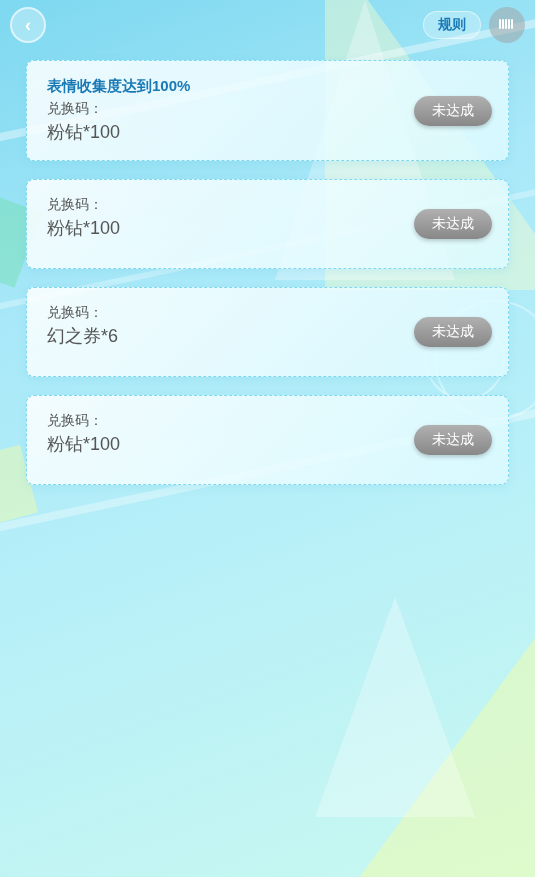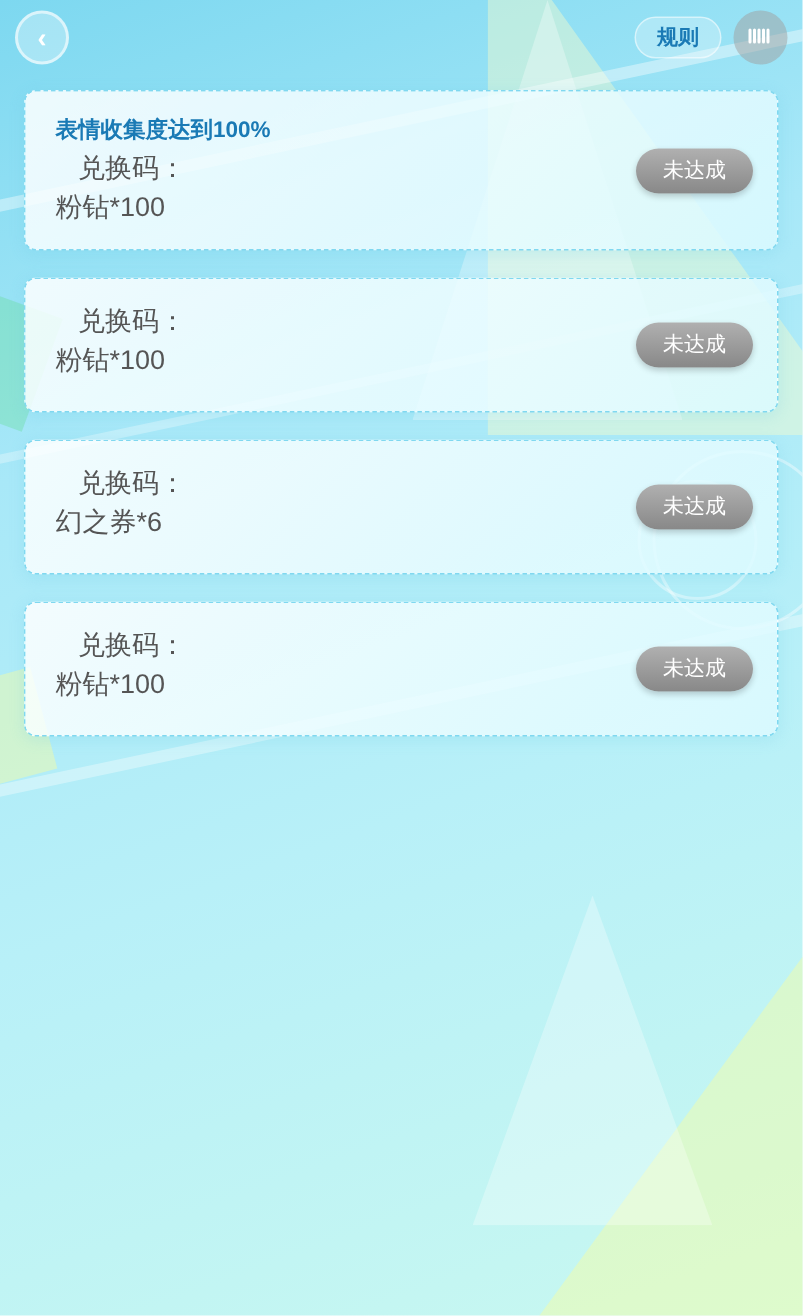--- a/index.html
+++ b/index.html
@@ -67,21 +67,21 @@
       justify-content: center;
       cursor: pointer;
       color: white;
       font-size: 16px;
     }
 
     
     .content {
       position: relative;
       z-index: 5;
-      padding: 10px 16px;
+      padding: 10px 26px;
       display: flex;
       flex-direction: column;
       gap: 18px;
     }
 
     
     .task-card {
       background: linear-gradient(135deg, rgba(255,255,255,0.85) 0%, rgba(220,250,255,0.85) 100%);
       border-radius: 8px;
       padding: 16px 20px;
@@ -92,24 +92,23 @@
     }
 
     .task-title {
       font-size: 15px;
       color: #1a7ab5;
       font-weight: bold;
       margin-bottom: 4px;
     }
 
     .task-label {
-      font-size: 18px;
+      font-size: 14px;
       color: #555;
       margin-bottom: 2px;
-      margin-left: 15px;
     }
 
     .task-reward {
       font-size: 18px;
       color: #555;
     }
 
     .task-btn {
       position: absolute;
       right: 16px;

